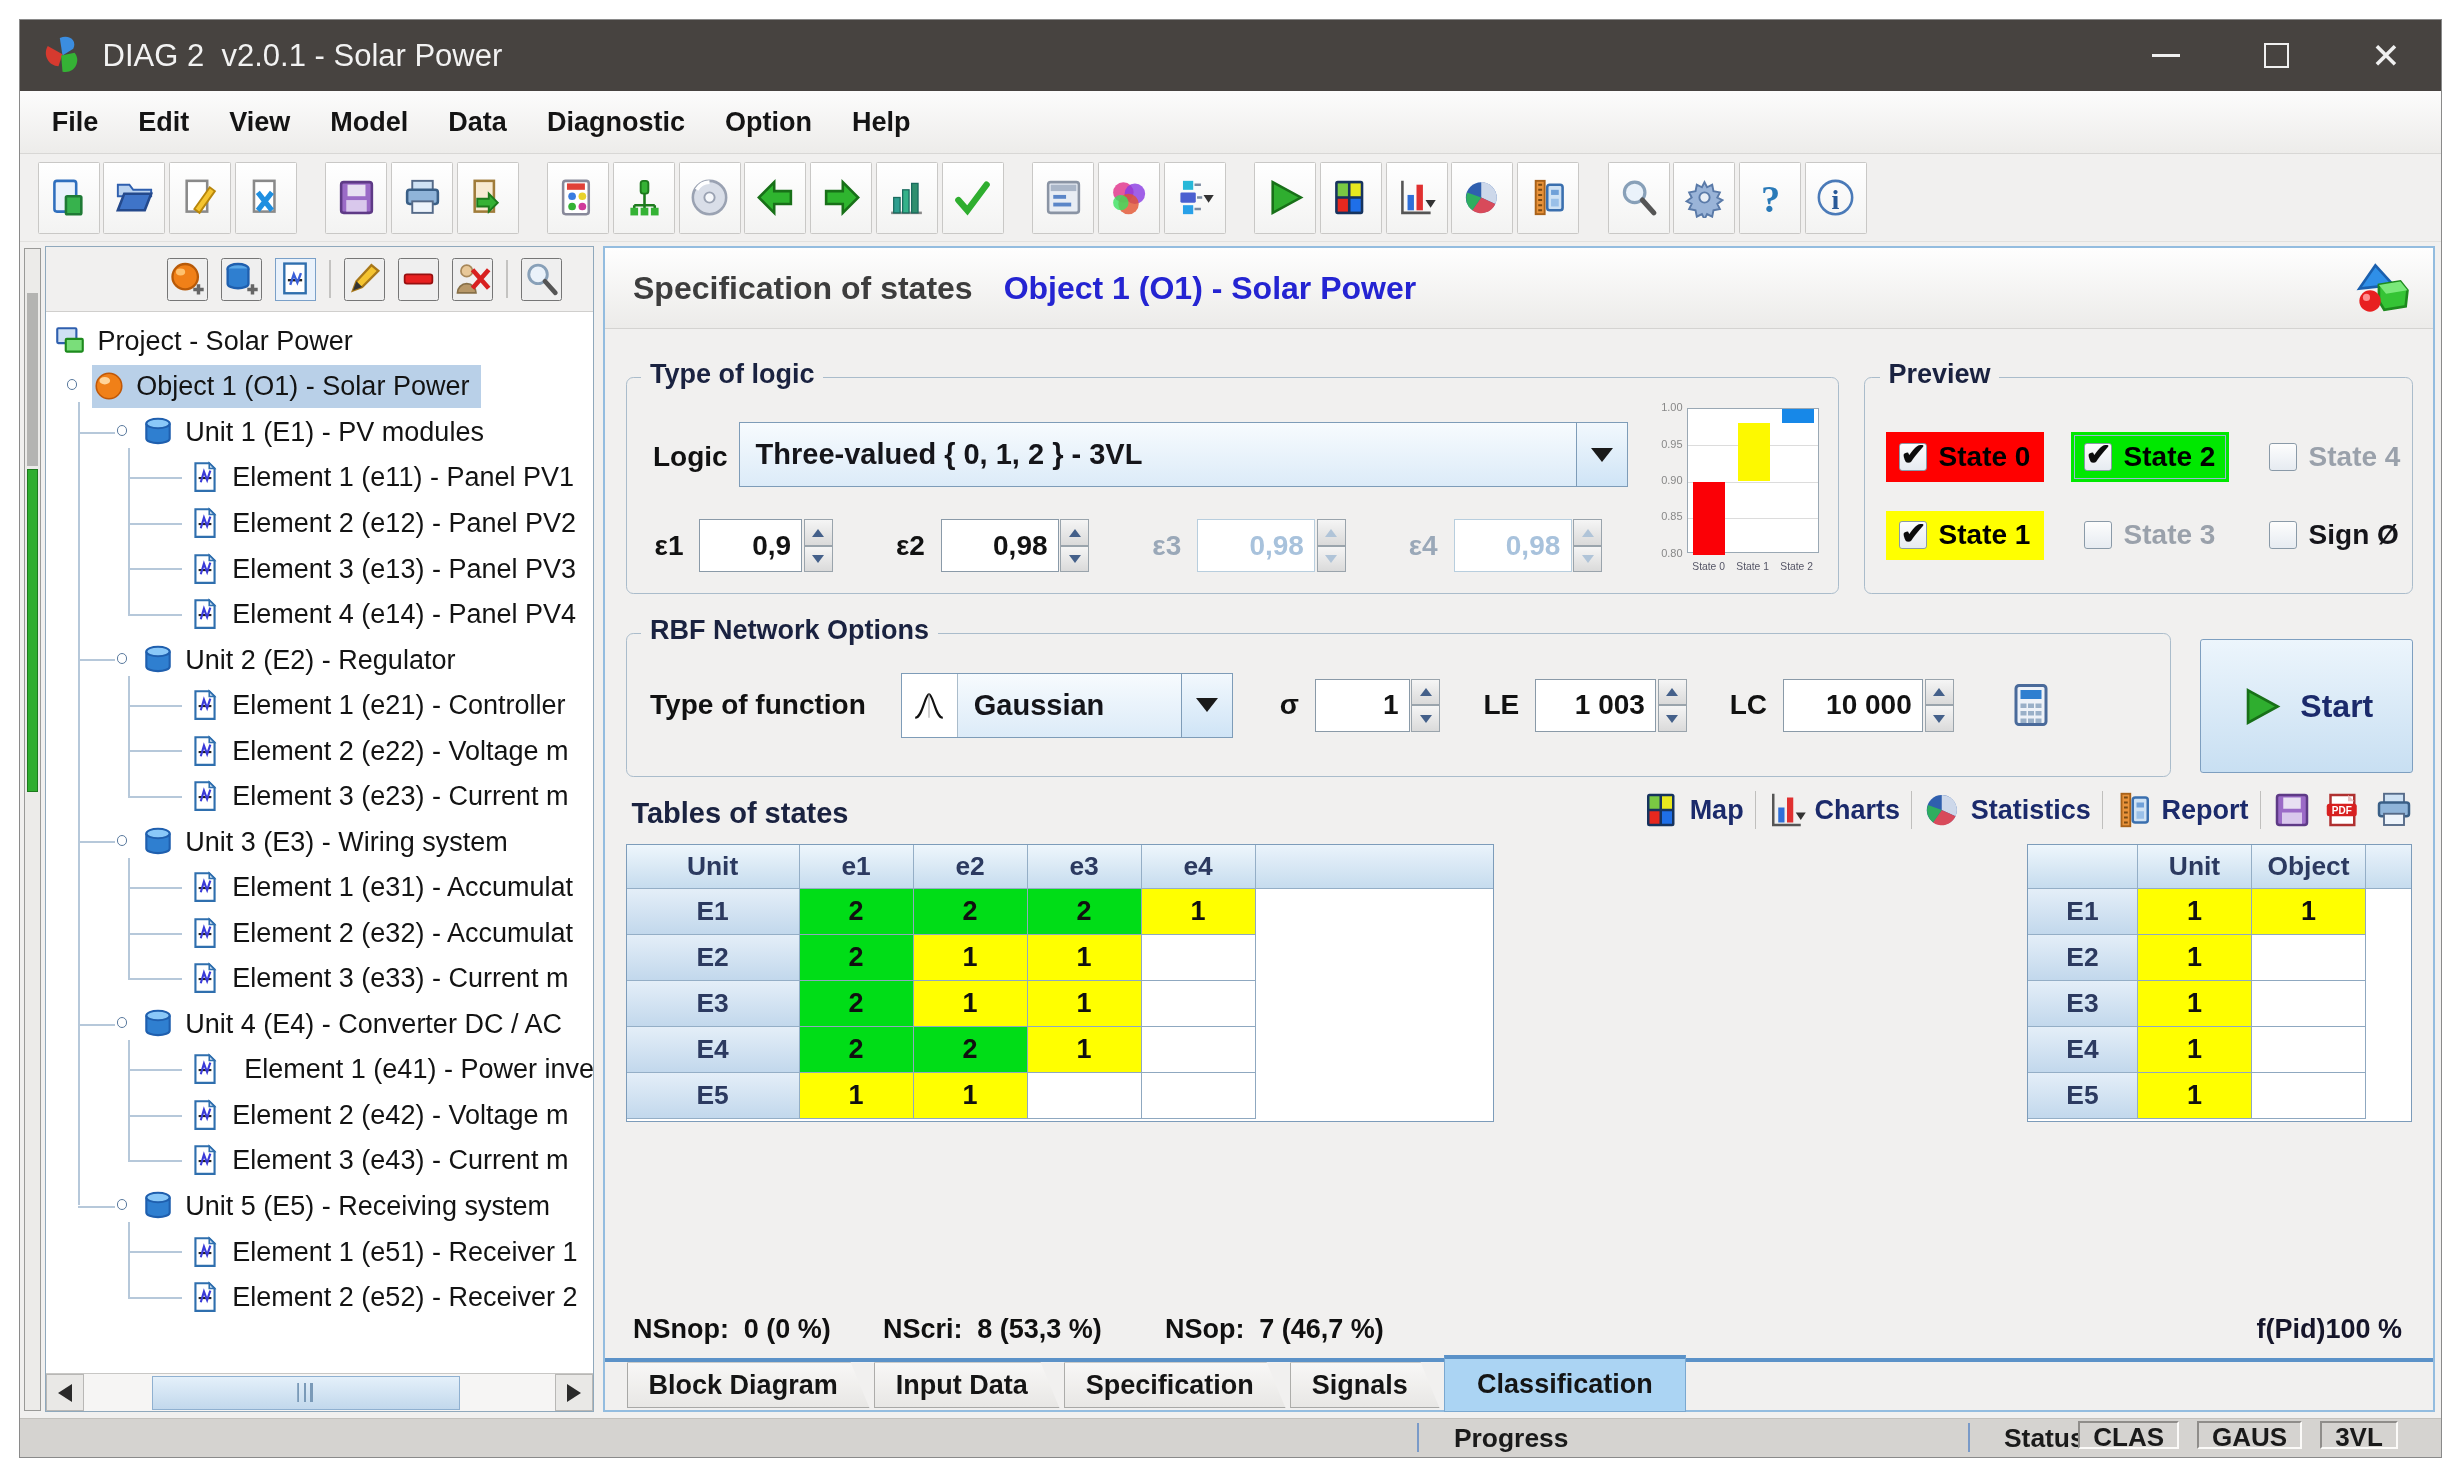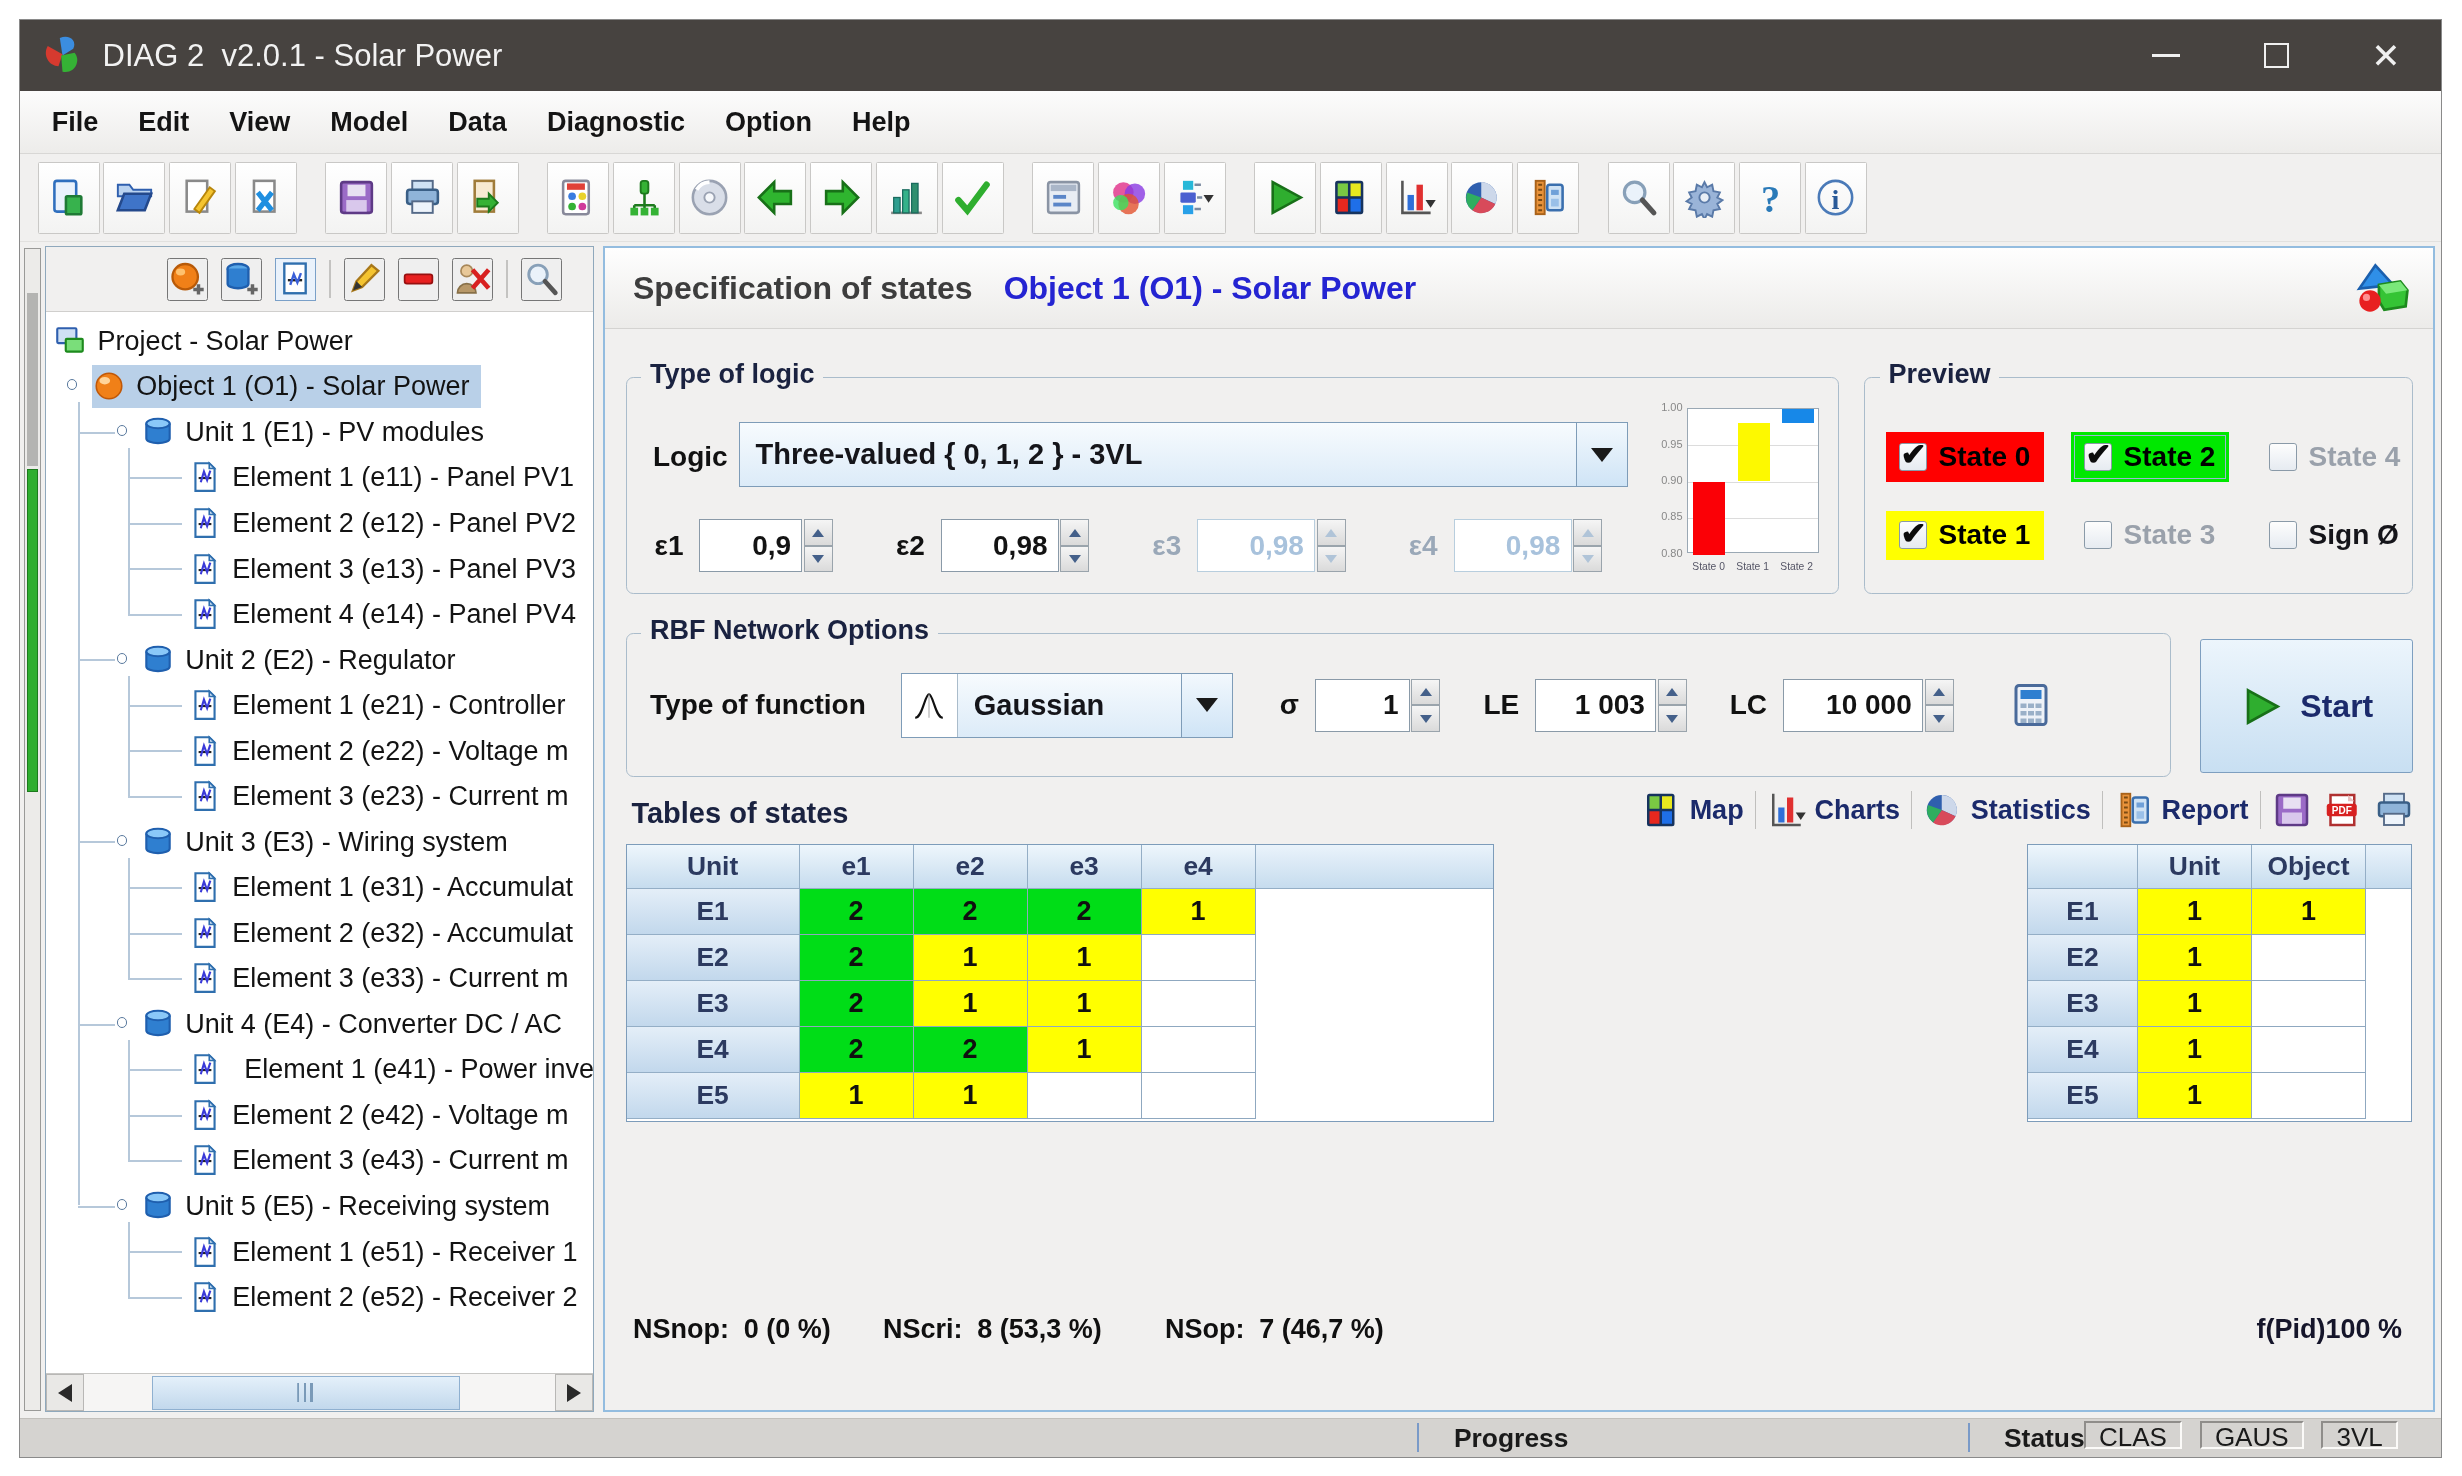--- a/index.html
+++ b/index.html
@@ -133,21 +133,21 @@
 .tab.sel{height:57px;line-height:51px;margin-top:-7.3px;background:#abd4f3;border:1.5px solid #7aa8d0;border-top:4.4px solid #5b92c8;clip-path:none;padding:0 32px;}
 
 .statusbar{position:absolute;left:0;right:0;bottom:0;height:39px;background:#d5d3d0;border-top:1.5px solid #c2c0bc;}
 .sb-sep{position:absolute;top:4.4px;width:2.2px;height:29px;background:#7a9ac8;}
 .sb-s1{left:1397px;}
 .sb-s2{left:1948px;}
 .sb-lb{position:absolute;top:3.7px;font-size:26.4px;font-weight:700;color:#1a1a1a;}
 .sb-progress{left:1434px;}
 .sb-status{left:1984px;}
 .badges{position:absolute;right:43px;top:2.2px;display:flex;gap:17.6px;}
-.badge{height:28px;line-height:28px;padding:0 13.2px;font-size:26px;font-weight:400;color:#1a1a1a;background:#d5d3d0;border:2.2px solid;border-color:#8f8d8a #fbfaf8 #fbfaf8 #8f8d8a;}
+.badge{height:28px;line-height:28px;padding:0 13.2px;font-size:26px;font-weight:700;color:#1a1a1a;background:#d5d3d0;border:2.2px solid;border-color:#8f8d8a #fbfaf8 #fbfaf8 #8f8d8a;}
 </style>
 </head>
 <body>
 
 <div class="page">
   <div class="window">
 
     <div class="titlebar">
       <span class="appicon ic">
           <svg viewBox="0 0 32 32" xmlns="http://www.w3.org/2000/svg">
@@ -1182,20 +1182,21 @@
           </div>
         <div class="stat st2">
             <span>NSop:</span>
             <span>7 (46,7 %)</span>
           </div>
         <div class="fpid">
             <span>f(Pid)</span>
             <span>100 %</span>
           </div>
 
+        <div class="tabbar" id="tabBar"><span class="tab">Block Diagram</span><span class="tab">Input Data</span><span class="tab">Specification</span><span class="tab">Signals</span><span class="tab sel">Classification</span></div>
       </div>
     </div>
 
     <div class="statusbar">
       <span class="sb-sep sb-s1"></span>
       <span class="sb-lb sb-progress">Progress</span>
       <span class="sb-sep sb-s2"></span>
       <span class="sb-lb sb-status">Status</span>
       <span class="badges" id="badges">
           <span class="badge">CLAS</span>

